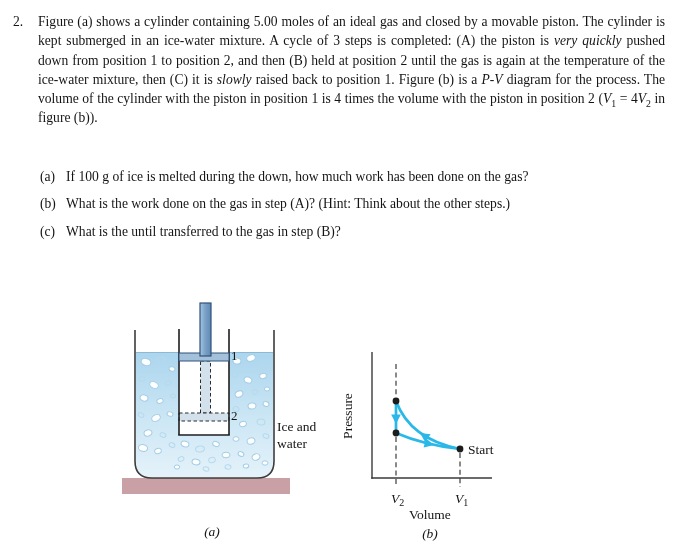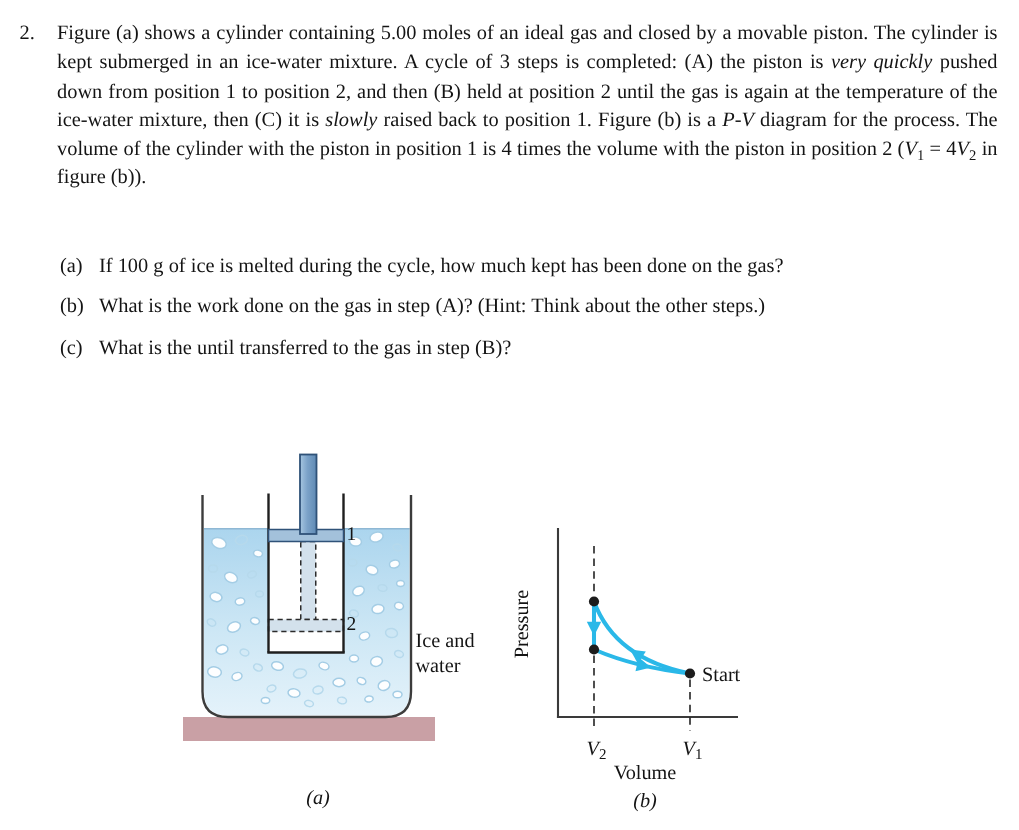--- a/index.html
+++ b/index.html
@@ -32,21 +32,21 @@
 <body>
 
 <div class="problem">
   <span class="pnum">2.</span>
   <span class="pbody"><span>Figure (a) shows a cylinder containing 5.00 moles of an ideal gas and closed by a movable piston. The cylinder is kept submerged in an ice-water mixture. A cycle of 3 steps is completed: (A) the piston is </span><i>very quickly</i><span> pushed down from position 1 to position 2, and then (B) held at position 2 until the gas is again at the temperature of the ice-water mixture, then (C) it is </span><i>slowly</i><span> raised back to position 1. Figure (b) is a </span><i>P-V</i><span> diagram for the process. The volume of the cylinder with the piston in position 1 is 4 times the volume with the piston in position 2 (</span><i>V</i><sub>1</sub><span> = 4</span><i>V</i><sub>2</sub><span> in figure (b)).</span></span>
 </div>
 
 <div class="parts">
   <div class="part">
     <span class="plabel">(a)</span>
-    <span class="ptext"><span>If 100 g of ice is melted during the cycle, how much kept has been done on the gas?</span></span>
+    <span class="ptext"><span>If 100 g of ice is melted during the down, how much work has been done on the gas?</span></span>
   </div>
   <div class="part">
     <span class="plabel">(b)</span>
     <span class="ptext"><span>What is the work done on the gas in step (A)? (Hint: Think about the other steps.)</span></span>
   </div>
   <div class="part">
     <span class="plabel">(c)</span>
     <span class="ptext"><span>What is the until transferred to the gas in step (B)?</span></span>
   </div>
 </div>

